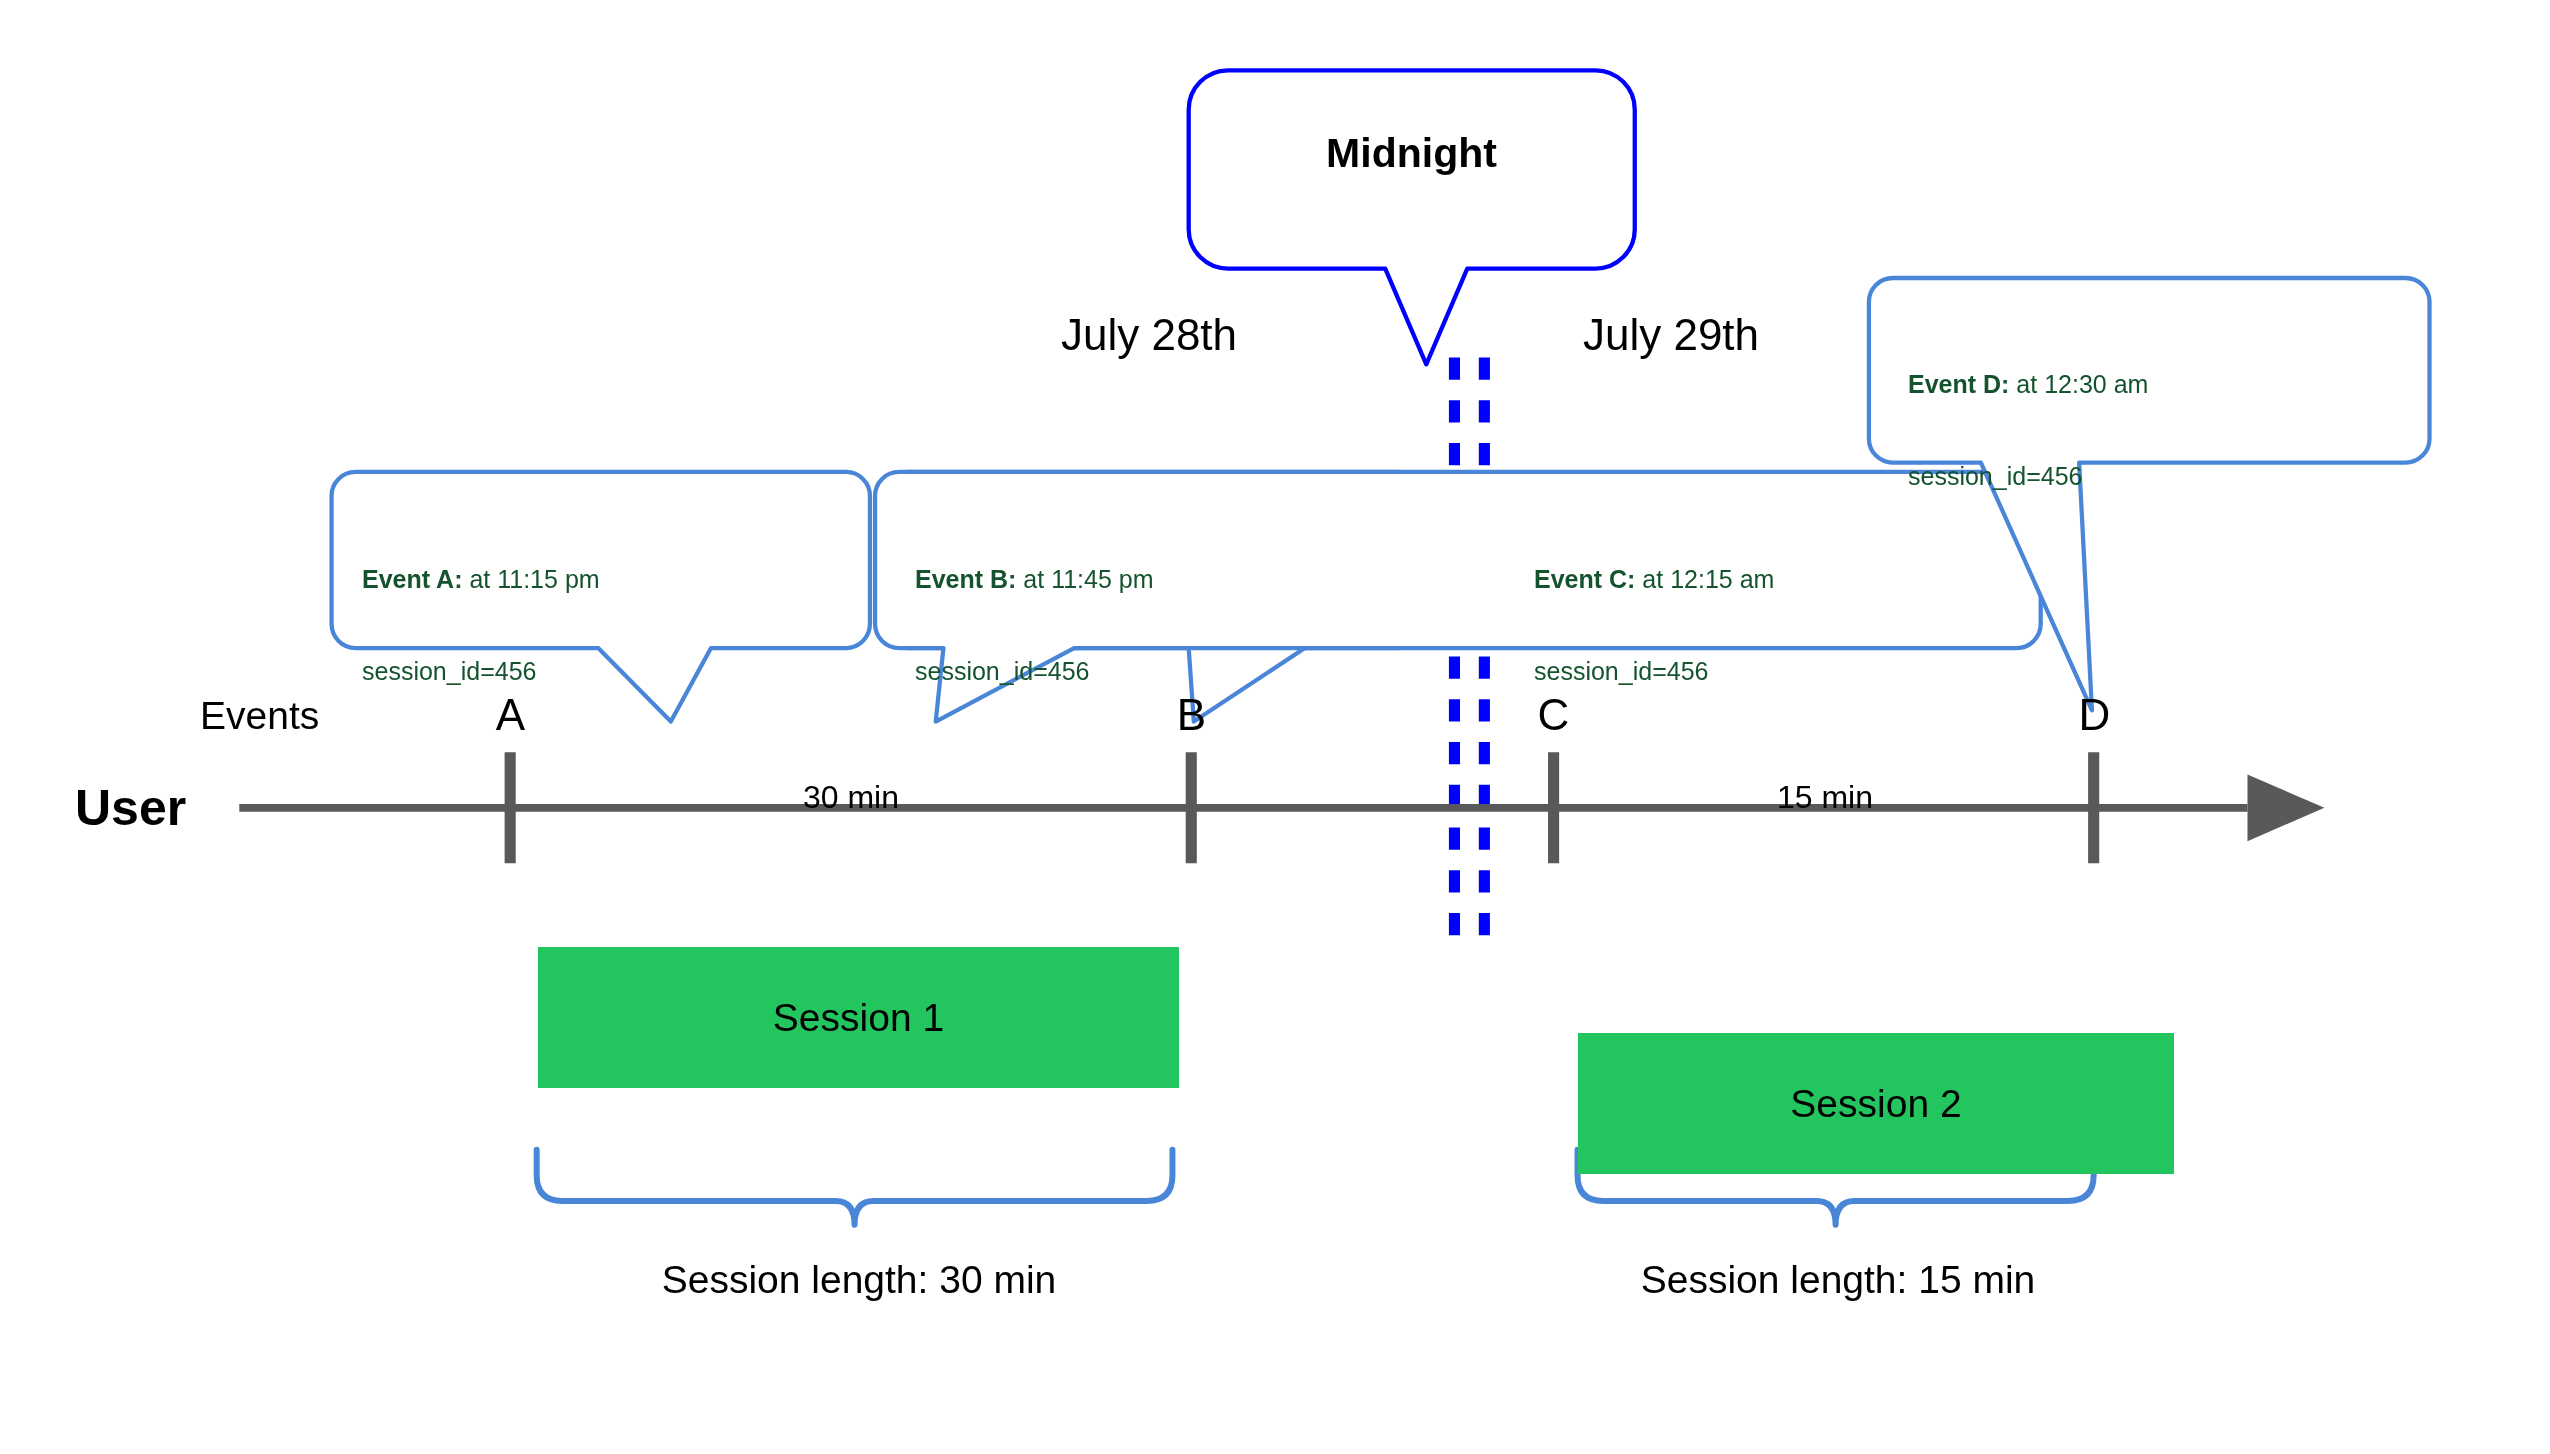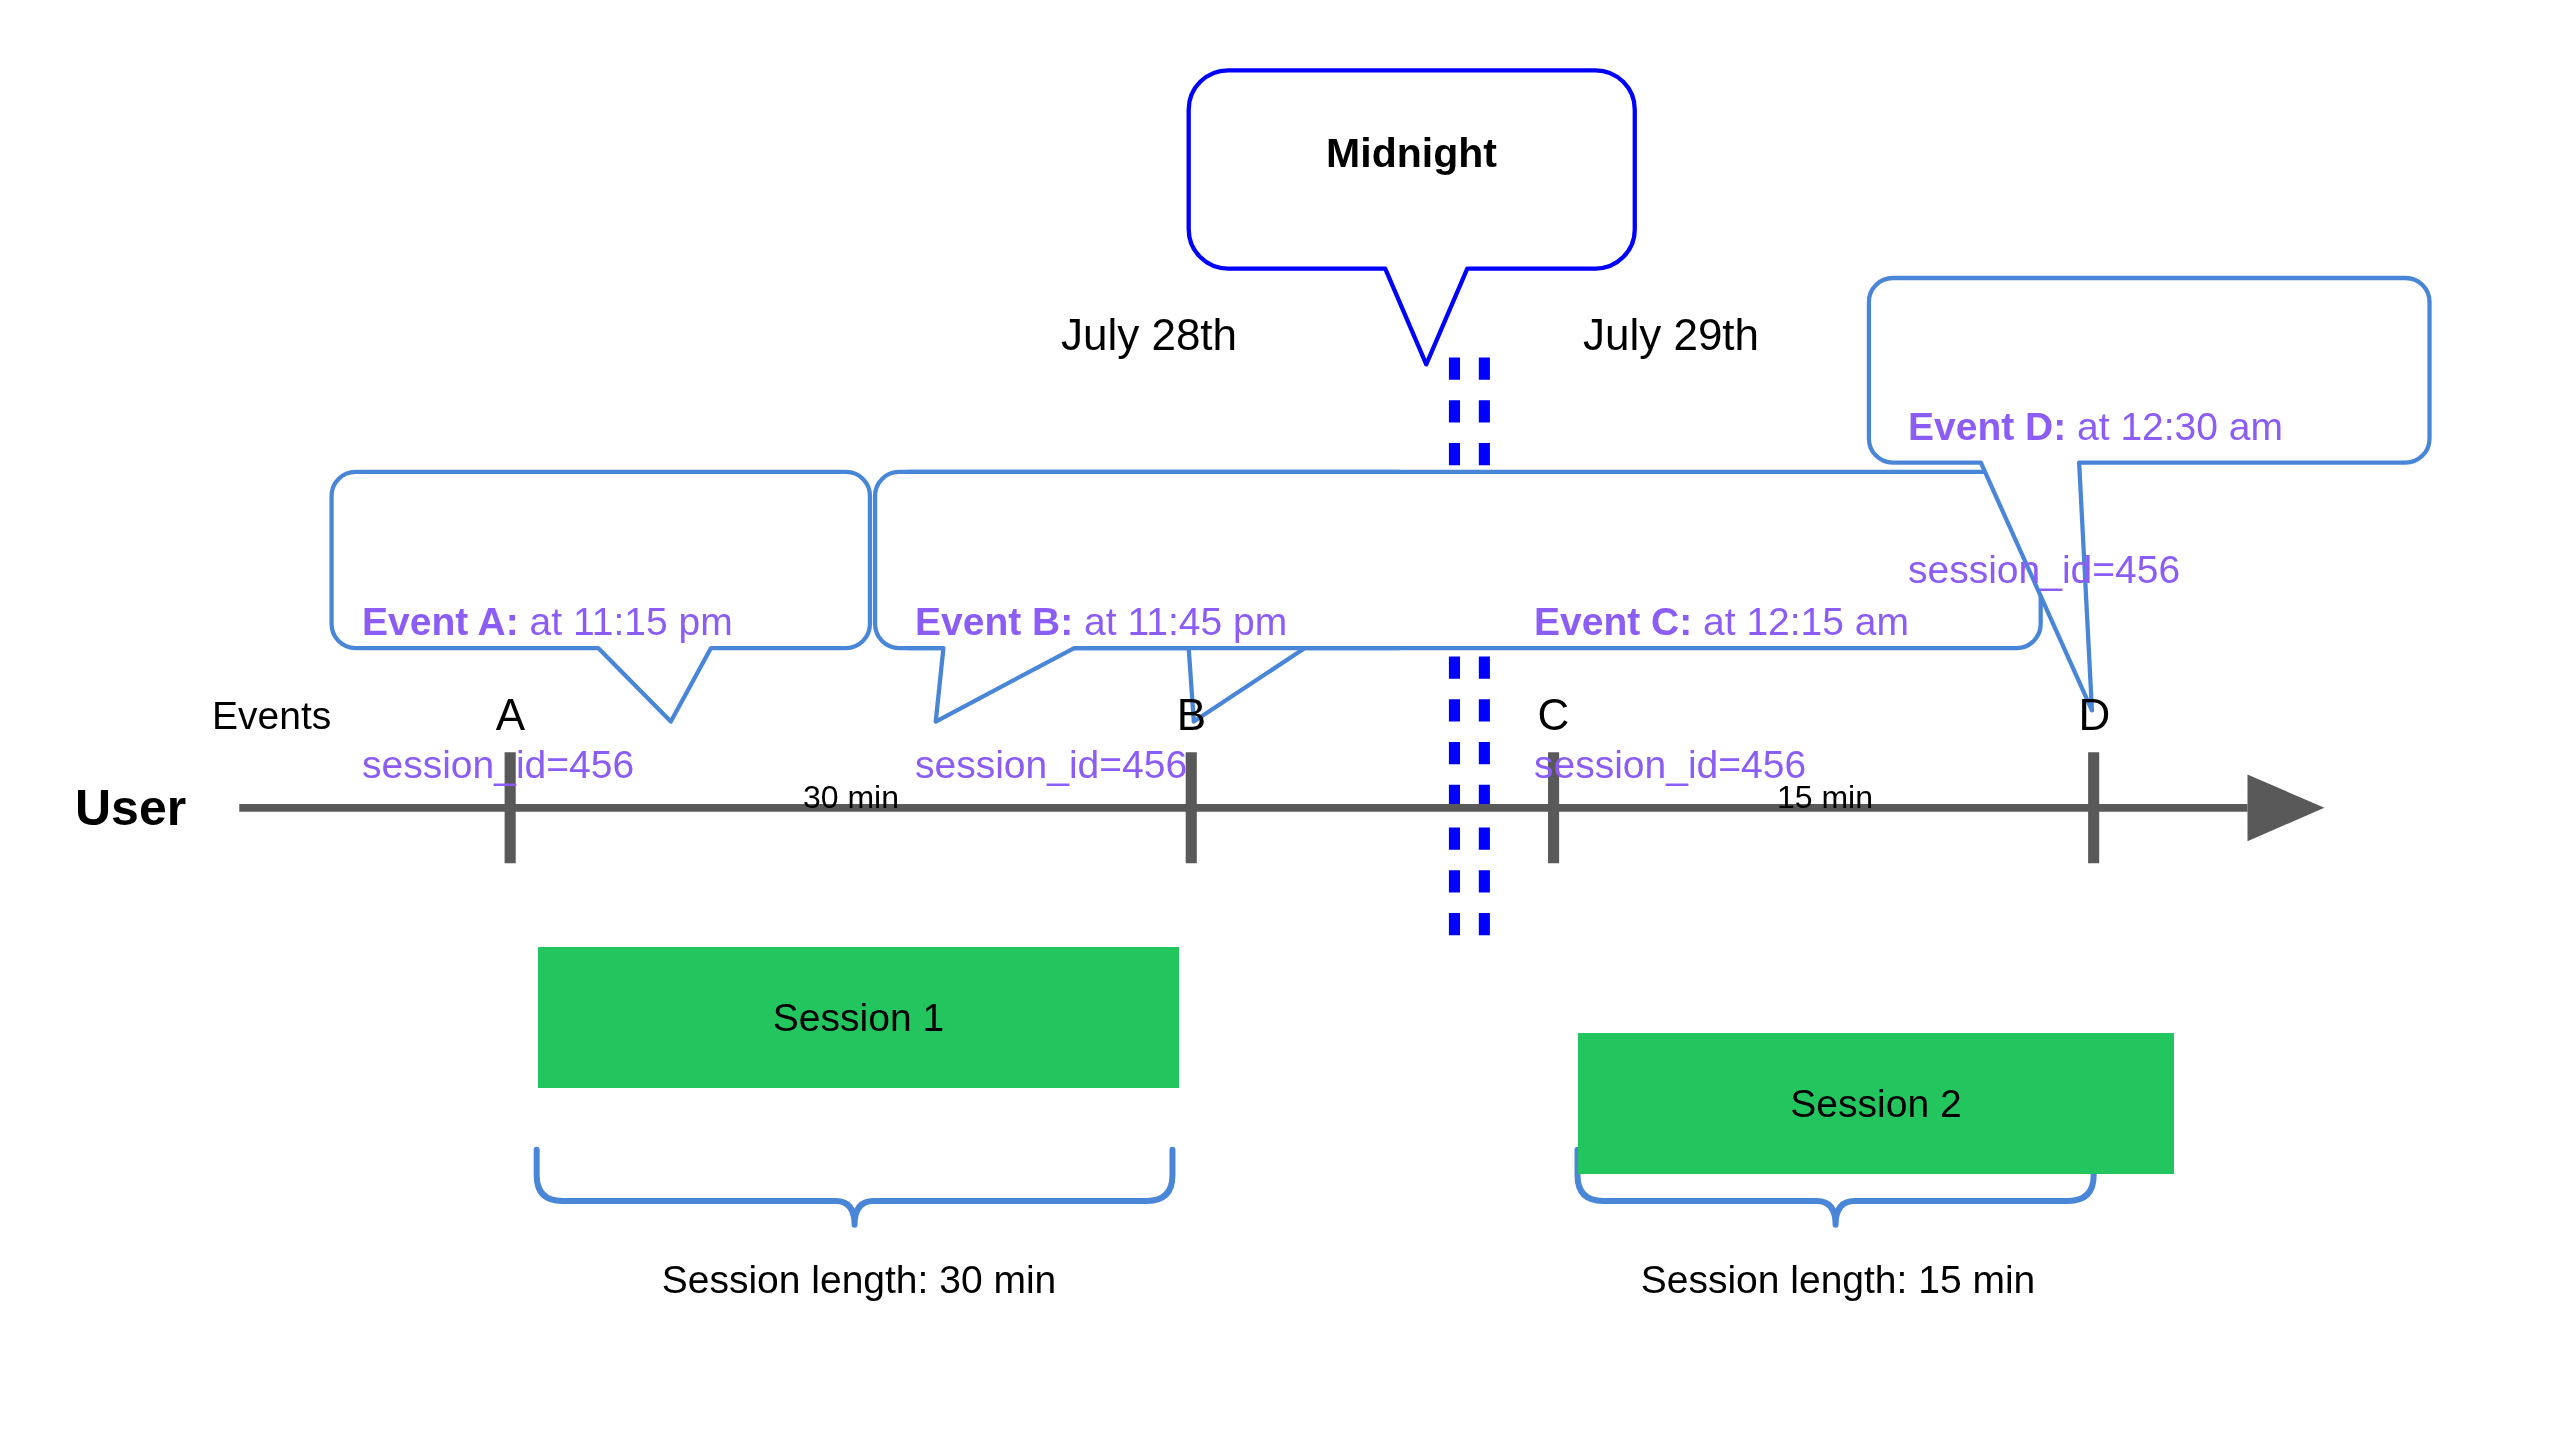--- a/index.html
+++ b/index.html
@@ -27,22 +27,22 @@
     height: 1455px;
     pointer-events: none;
   }
   .txt {
     position: absolute;
     white-space: pre;
     line-height: 1.22;
   }
   
   .callout-text {
-    font-size: 39px;
-    color: #8b5cf6;
+    font-size: 25px;
+    color: #14532d;
   }
   .callout-text b { font-weight: bold; }
 
   .midnight-label {
     font-size: 41px;
     font-weight: bold;
     text-align: center;
   }
   .date-label {
     font-size: 44px;
@@ -160,21 +160,21 @@
   <div class="txt callout-text" style="left:1534px; top:503px; width:496px;">
     <div><b>Event C:</b><span> at 12:15 am</span></div>
     <div>session_id=456</div>
   </div>
 
   <div class="txt callout-text" style="left:1908px; top:308px; width:513px;">
     <div><b>Event D:</b><span> at 12:30 am</span></div>
     <div>session_id=456</div>
   </div>
 
-  <div class="txt axis-row-label-events" style="left:212px; top:692px;">Events</div>
+  <div class="txt axis-row-label-events" style="left:200px; top:692px;">Events</div>
   <div class="txt axis-row-label-user" style="left:75px; top:778px;font-weight:bold;">User</div>
 
   <div class="txt event-letter" style="left:459px; top:688px; width:103px;">A</div>
   <div class="txt event-letter" style="left:1140px; top:688px; width:103px;">B</div>
   <div class="txt event-letter" style="left:1502px; top:688px; width:103px;">C</div>
   <div class="txt event-letter" style="left:2043px; top:688px; width:103px;">D</div>
 
   <div class="txt duration-label" style="left:744px; top:735px; width:214px;">30 min</div>
   <div class="txt duration-label" style="left:1718px; top:735px; width:214px;">15 min</div>
 

